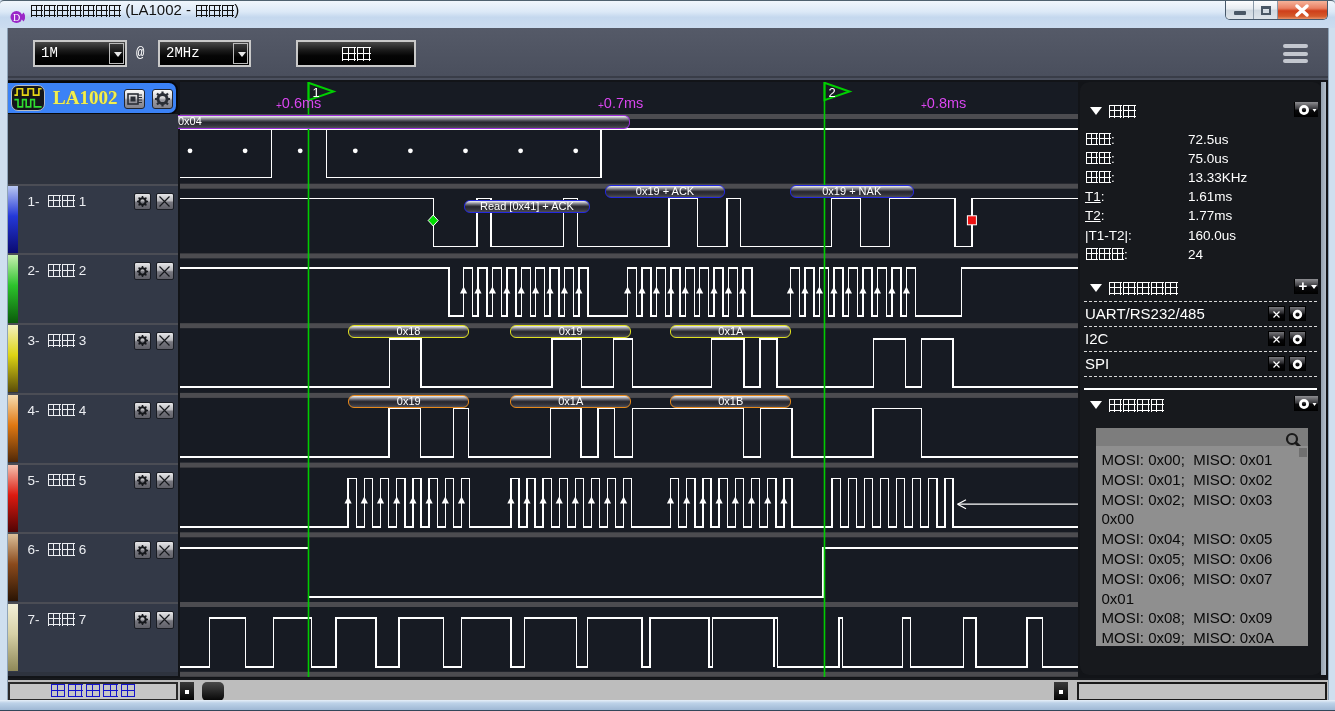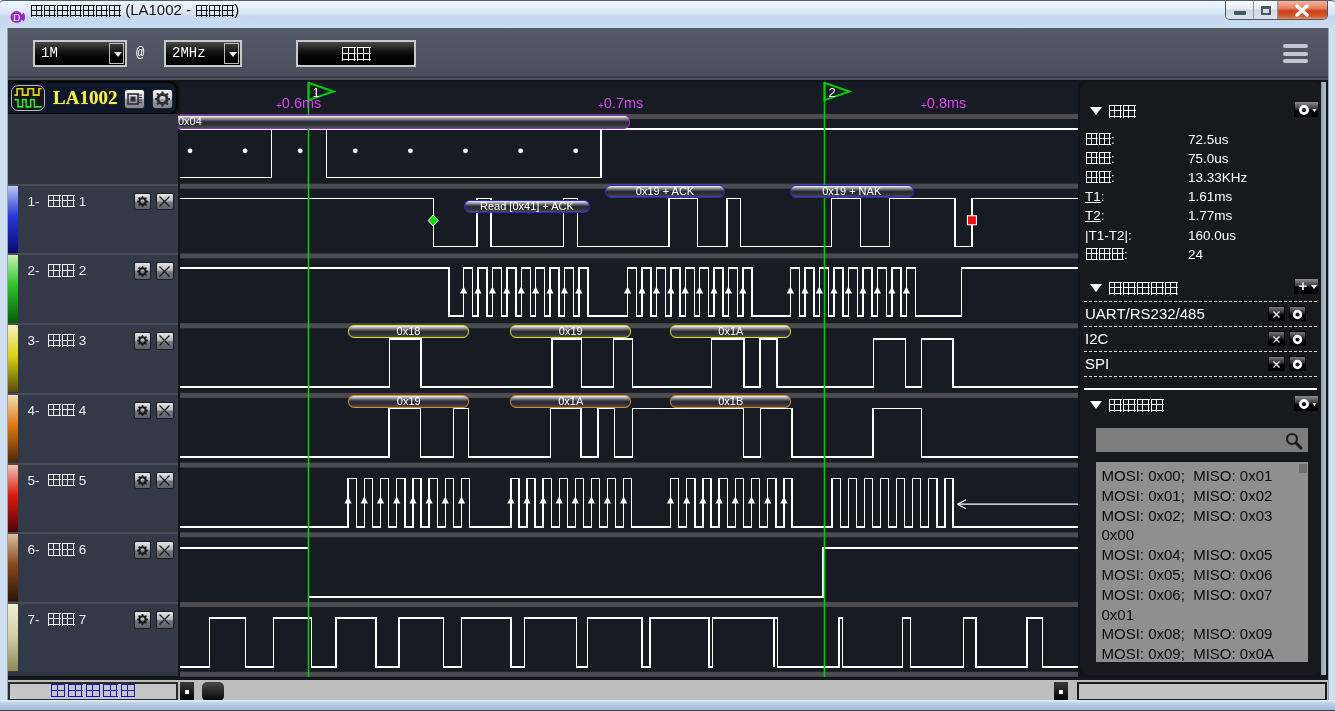--- a/index.html
+++ b/index.html
@@ -18,21 +18,21 @@
 
 #client{position:absolute;left:8px;top:28px;width:1320px;height:672px;background:#4c515f}
 #toolbar{position:absolute;left:0;top:0;width:1320px;height:50px;background:linear-gradient(to bottom,#555a68 0%,#4a4f5d 100%);border-bottom:2px solid #393d48}
 #panelbg{position:absolute;left:0;top:52px;width:1320px;height:598px;background:#121418}
 .combo{position:absolute;top:12px;height:27px;border:2px solid #c9c9c9;background:linear-gradient(to bottom,#4a4a4a 0%,#1c1c1c 35%,#060606 60%,#000 100%);color:#fff;font-family:"Liberation Mono",monospace;font-size:14px;line-height:23px;padding-left:6px}
 .cArr{position:absolute;right:1px;top:1px;width:15px;height:21px;border:1px solid #bbb;background:linear-gradient(to bottom,#3c3c3c,#000 70%);color:#fff}
 .cArr:after{content:"";position:absolute;left:3.5px;top:8px;border:4px solid transparent;border-top:5px solid #e8e8e8}
 #btnStart{position:absolute;left:288px;top:12px;width:120px;height:27px;border:2px solid #c9c9c9;background:linear-gradient(to bottom,#4a4a4a 0%,#1b1b1b 35%,#050505 60%,#000 100%);color:#fff;font-size:15px;text-align:center;line-height:23px;letter-spacing:2px}
 #hamb div{position:absolute;left:1275px;width:25px;height:4px;border-radius:2px;background:#c3c7cf}
 
-#sidehdr{position:absolute;left:0px;top:53px;width:170px;height:34px;background:#0f172a;border:2px solid #07080a;border-left:none;border-radius:0 9px 9px 0}
+#sidehdr{position:absolute;left:0px;top:53px;width:170px;height:34px;background:#3b82f6;border:2px solid #07080a;border-left:none;border-radius:0 9px 9px 0}
 #laicon{position:absolute;left:2.5px;top:1.5px;width:34px;height:26.5px;background:#14161a;border:1.5px solid #b8bcc4;border-radius:7px}
 #latext{position:absolute;left:45px;top:4px;font-family:"Liberation Serif",serif;font-weight:bold;font-size:19px;color:#f2ef52;text-shadow:0 0 1px #a09000}
 .hbtn{position:absolute;top:6px;width:21px;height:20px;border:1px solid #222630;border-radius:3px;background:linear-gradient(to bottom,#fbfbfb 0%,#d2d2d4 45%,#9a9aa2 55%,#83838d 100%)}
 #sidebar{position:absolute;left:0;top:86px;width:170px;height:562px;background:#2e333e;overflow:hidden}
 .chrow{position:absolute;left:0;width:170px;height:69.7px;background:#333947;border-top:2.5px solid #4b4d55}
 .stripe{position:absolute;left:0;top:0;width:9.5px;height:67.2px}
 .chlab{position:absolute;left:19.5px;top:8px;font-size:13.5px;color:#eceef2}
 .sbtn{position:absolute;top:7px;width:17.5px;height:17.5px;border:1px solid #1a1d24;border-radius:2px;background:linear-gradient(to bottom,#e6e6e8 0%,#b9b9bd 45%,#77777f 55%,#606068 100%);display:flex;align-items:center;justify-content:center}
 
 #wavarea{position:absolute;left:172px;top:54px;width:898px;height:594px;background:#171b23}
@@ -47,21 +47,21 @@
 .phdr{position:absolute;left:12px;font-size:14px;color:#fff}
 .phdr:before{content:"";position:absolute;left:-2px;top:4px;border:6px solid transparent;border-top:8px solid #fff;border-bottom:none}
 .phdr span{margin-left:16px}
 .pbtn{position:absolute;left:213.5px;width:24px;height:15px;background:linear-gradient(to bottom,#8e8e92 0%,#3a3a3e 45%,#0a0a0c 55%,#000 100%);border-left:1px solid #000}
 .mlab{position:absolute;left:5px;font-size:13.5px;color:#fff}
 .mval{position:absolute;left:108px;font-size:13.5px;color:#fff}
 .dash{position:absolute;left:4px;width:233px;border-top:1px dashed #d8d8d8}
 .prow{position:absolute;left:5px;font-size:15px;color:#fff}
 .pxbtn{position:absolute;width:17px;height:15px;background:linear-gradient(to bottom,#77777b 0%,#2e2e32 45%,#060608 60%,#000 100%);border:1px solid #000;color:#fff}
 #searchbox{position:absolute;left:15.5px;top:345.5px;width:212px;height:24.5px;background:#7d7d7d}
-#plist{position:absolute;left:15.5px;top:380px;width:212px;height:200px;background:#8f8f8f;color:#0a0a0a;font-size:15px;line-height:19.8px;padding:4px 0 14px 6px;overflow:hidden}
+#plist{position:absolute;left:15.5px;top:364px;width:212px;height:200px;background:#8f8f8f;color:#0a0a0a;font-size:15px;line-height:19.8px;padding:4px 0 14px 6px;overflow:hidden}
 #pscroll{position:absolute;left:1313px;top:54px;width:5px;height:593px;background:linear-gradient(to right,#93a0ae,#b4c0cc)}
 
 #statbar{position:absolute;left:0;top:650px;width:1320px;height:22px;background:#bdbdbd;border-top:2px solid #16181c}
 #connbox{position:absolute;left:0px;top:1.5px;width:170px;height:19px;background:#c6c6c6;border:2px solid #2a2a2a;color:#1414cc;font-weight:bold;font-size:14px;text-align:center;line-height:15px}
 .scrbtn{position:absolute;top:1.5px;width:14px;height:19px;background:linear-gradient(to bottom,#3a3a3a,#000)}
 .scrbtn:after{content:"";position:absolute;left:5px;top:8px;width:4px;height:4px;background:#fff}
 #scrthumb{position:absolute;left:194px;top:1.5px;width:22px;height:19px;border-radius:5px;background:linear-gradient(to bottom,#4a4a4a,#050505)}
 #rsunk{position:absolute;left:1068.5px;top:1.5px;width:250px;height:19.5px;background:#c2c2c2;border:2px solid #1a1a1a}
 #botborder{position:absolute;left:0;top:700px;width:1335px;height:11px;background:linear-gradient(to bottom,#e8f0f8 0%,#bdd2e8 30%,#9fb8d4 100%);border-bottom:1.5px solid #33475a}
 #lborder{position:absolute;left:0;top:28px;width:8px;height:672px;background:#cfdfef;border-right:1px solid #8fa4b8}
@@ -95,21 +95,21 @@
       </div>
   <div class="wbtn" id="btnclose"><svg width="49" height="19" viewBox="0 0 49 19">
           <path d="M19,5 L29,14 M29,5 L19,14" stroke="#fff" stroke-width="3.5" stroke-linecap="round"></path>
         </svg></div>
  </div>
 </div>
 <div id="client">
  <div id="toolbar">
   <div class="combo" style="left:25px;width:94px">1M<div class="cArr"></div></div>
   <div style="position:absolute;left:128px;top:17px;color:#fff;font-size:14px;font-family:'Liberation Mono',monospace">@</div>
-  <div class="combo" style="left:156px;width:78px">2MHz<div class="cArr"></div></div>
+  <div class="combo" style="left:150px;width:93px">2MHz<div class="cArr"></div></div>
   <div id="btnStart"><i class="cj s14"></i><i class="cj s14"></i></div>
   <div id="hamb">
         <div style="top:16px"></div>
         <div style="top:23.5px"></div>
         <div style="top:31px"></div>
       </div>
  </div>
  <div id="panelbg"></div>
  <div id="wavarea">
   <svg id="wav" width="898" height="595" viewBox="0 0 898 595">

